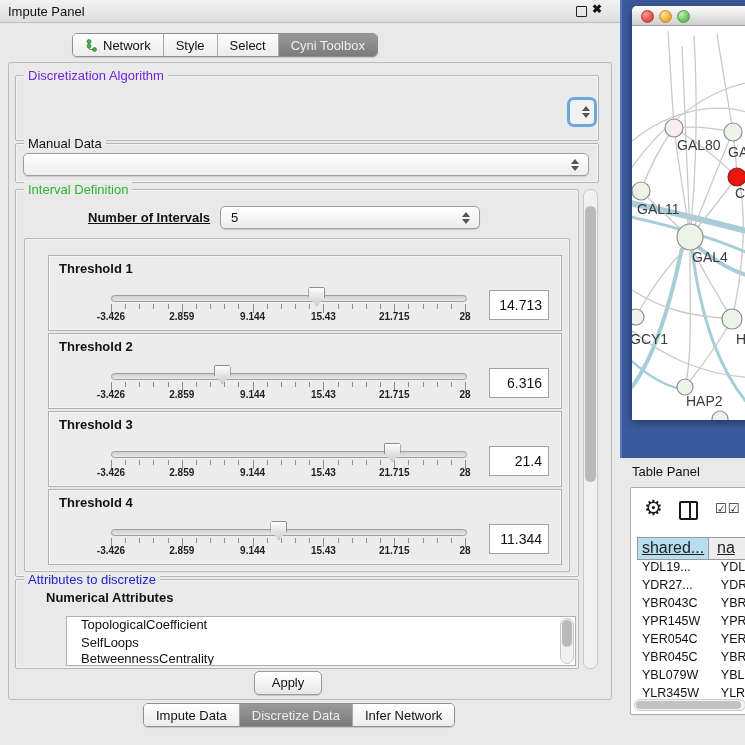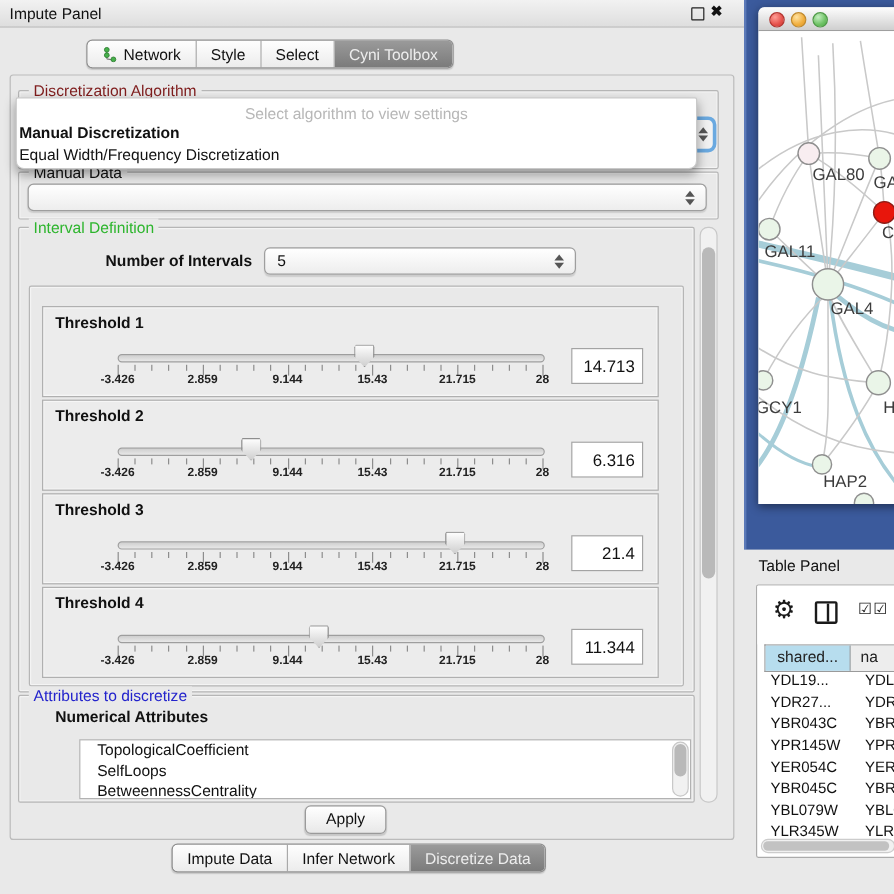--- a/index.html
+++ b/index.html
@@ -22,21 +22,21 @@
   .seg .segment:first-child{border-left:none;}
   .seg .segment.sel{background:linear-gradient(#9a9a9a,#7b7b7b);color:#ededed;}
   .net-glyph{width:13px;height:13px;margin-right:5px;}
 
   .content-frame{position:absolute;left:8px;top:62px;width:602px;height:636px;
     background:#e9e9e9;border:1px solid #bbbbbb;border-radius:3px;}
 
   
   .group{position:absolute;border:1px solid #b6b6b6;border-radius:2px;box-shadow:inset 0 0 0 1px #f4f4f4;}
   .group>.gtitle{position:absolute;left:8px;top:-8px;background:#e9e9e9;padding:0 4px;font-size:13px;white-space:nowrap;}
-  .t-algo{color:#7f1d1d;}
+  .t-algo{color:#6d28d9;}
   .t-green{color:#2db52d;}
   .t-blue{color:#2323cc;}
 
   
   .combo{position:absolute;background:linear-gradient(#ffffff,#ededed);border:1px solid #9e9e9e;border-radius:5px;
     font-size:13px;color:#111;line-height:21px;padding-left:10px;box-shadow:0 1px 1px rgba(0,0,0,.12);}
   .arrows{position:absolute;right:9px;top:50%;transform:translateY(-50%);display:flex;flex-direction:column;gap:2px;}
   .arrows i{display:block;width:0;height:0;border-left:4px solid transparent;border-right:4px solid transparent;}
   .arrows .up{border-bottom:5px solid #555;}
   .arrows .dn{border-top:5px solid #555;}
@@ -92,21 +92,21 @@
 
   .table-section{position:absolute;left:0;top:458px;width:125px;height:287px;background:#e9e9e9;}
   .tp-title{position:absolute;left:12px;top:6px;font-size:13px;color:#111;}
   .table-box{position:absolute;left:10px;top:29px;width:118px;height:226px;background:#fff;border:1px solid #ababab;border-radius:2px;overflow:hidden;}
   .tb-toolbar{position:relative;height:49px;background:#fff;}
   .gear{position:absolute;left:13px;top:8px;font-size:21px;color:#1a1a1a;font-family:"DejaVu Sans",sans-serif;}
   .split-icon{position:absolute;left:48px;top:13px;width:15px;height:15px;border:2px solid #1a1a1a;border-radius:2px;}
   .split-icon b{position:absolute;left:50%;top:0;width:2px;height:100%;background:#1a1a1a;}
   .checks{position:absolute;left:84px;top:13px;font-size:13px;color:#1a1a1a;letter-spacing:1px;font-family:"DejaVu Sans",sans-serif;}
   .tb-header{position:absolute;left:6px;top:49px;right:-40px;height:21px;display:flex;border:1px solid #9a9a9a;border-right:none;}
-  .tb-header .hc{font-size:13px;color:#222;text-align:center;line-height:20px;border-right:1px solid #9a9a9a;overflow:hidden;white-space:nowrap;}
+  .tb-header .hc{font-size:16px;color:#222;text-align:center;line-height:20px;border-right:1px solid #9a9a9a;overflow:hidden;white-space:nowrap;text-decoration:underline;}
   .tb-header .hc.c1{width:85px;background:#b7ddee;}
   .tb-header .hc.c2{width:86px;background:#ededed;}
   .tb-rows{position:absolute;left:6px;top:70px;right:-40px;height:149px;overflow:hidden;}
   .tb-rows .tr{display:flex;height:18px;}
   .tb-rows .td{font-size:12.5px;color:#111;white-space:nowrap;overflow:hidden;line-height:18px;}
   .tb-rows .td.c1{width:86px;padding-left:5px;box-sizing:border-box;}
   .tb-rows .td.c2{width:86px;padding-left:8px;box-sizing:border-box;}
   .hsb{position:absolute;left:3px;right:3px;bottom:3px;height:10px;background:#f1f1f1;border:1px solid #cccccc;border-radius:6px;}
   .hsb .thumb{position:absolute;top:1px;bottom:1px;left:1px;right:4px;background:#c2c2c2;border-radius:5px;}
 
@@ -150,52 +150,45 @@
       <div class="group" style="left:6px;top:12px;width:582px;height:64px;">
         <span class="gtitle t-algo">Discretization Algorithm</span>
       </div>
       <div class="focus-combo">
         <span class="arrows">
             <i class="up"></i>
             <i class="dn"></i>
           </span>
       </div>
 
-      <div class="popup">
-        <div class="prompt">Select algorithm to view settings</div>
-        <div id="popup-options">
-            <div class="opt b">Manual Discretization</div>
-            <div class="opt">Equal Width/Frequency Discretization</div>
-          </div>
-      </div>
 
       <div class="group" style="left:6px;top:80px;width:582px;height:38px;">
         <span class="gtitle" style="color:#111;">Manual Data</span>
       </div>
       <div class="combo" style="left:14px;top:90px;width:554px;height:21px;">
         <span class="arrows">
             <i class="up"></i>
             <i class="dn"></i>
           </span>
       </div>
 
       <div class="group" style="left:6px;top:126px;width:562px;height:386px;">
         <span class="gtitle t-green">Interval Definition</span>
 
-        <div style="position:absolute;left:72px;top:20px;font-size:13px;font-weight:bold;color:#111;">Number of Intervals</div>
+        <div style="position:absolute;left:72px;top:20px;font-size:13px;font-weight:bold;color:#111;text-decoration:underline;">Number of Intervals</div>
         <div class="combo" style="left:204px;top:16px;width:248px;height:21px;">
           <span>5</span>
           <span class="arrows">
               <i class="up"></i>
               <i class="dn"></i>
             </span>
         </div>
 
         <div class="group" style="left:8px;top:48px;width:544px;height:332px;">
-          <div id="threshold-panels" style="position:absolute;left:4px;top:16px;">
+          <div id="threshold-panels" style="position:absolute;left:17px;top:16px;">
               <div class="th-panel">
                 <div class="th-label">Threshold 1</div>
                 <div class="sl-track"></div>
                 <div class="sl-ticks">
                   <i style="left: 0%; height: 9px;"></i>
                   <i style="left: 4%; height: 5px;"></i>
                   <i style="left: 8%; height: 5px;"></i>
                   <i style="left: 12%; height: 5px;"></i>
                   <i style="left: 16%; height: 5px;"></i>
                   <i style="left: 20%; height: 9px;"></i>
@@ -378,25 +371,25 @@
         <div class="thumb" style="top:16px;height:276px;"></div>
       </div>
 
       <div class="apply-btn">Apply</div>
     </div>
 
     <div class="seg" style="left:143px;top:703px;" id="bottom-tabs">
         <div class="segment">
           <span>Impute Data</span>
         </div>
+        <div class="segment sel">
+          <span>Discretize Data</span>
+        </div>
         <div class="segment">
           <span>Infer Network</span>
-        </div>
-        <div class="segment sel">
-          <span>Discretize Data</span>
         </div>
       </div>
   </div>
 
   <div class="right-pane">
     <div class="edge"></div>
 
     <div class="net-window">
       <div class="nw-titlebar">
         <span class="tl r"></span>

